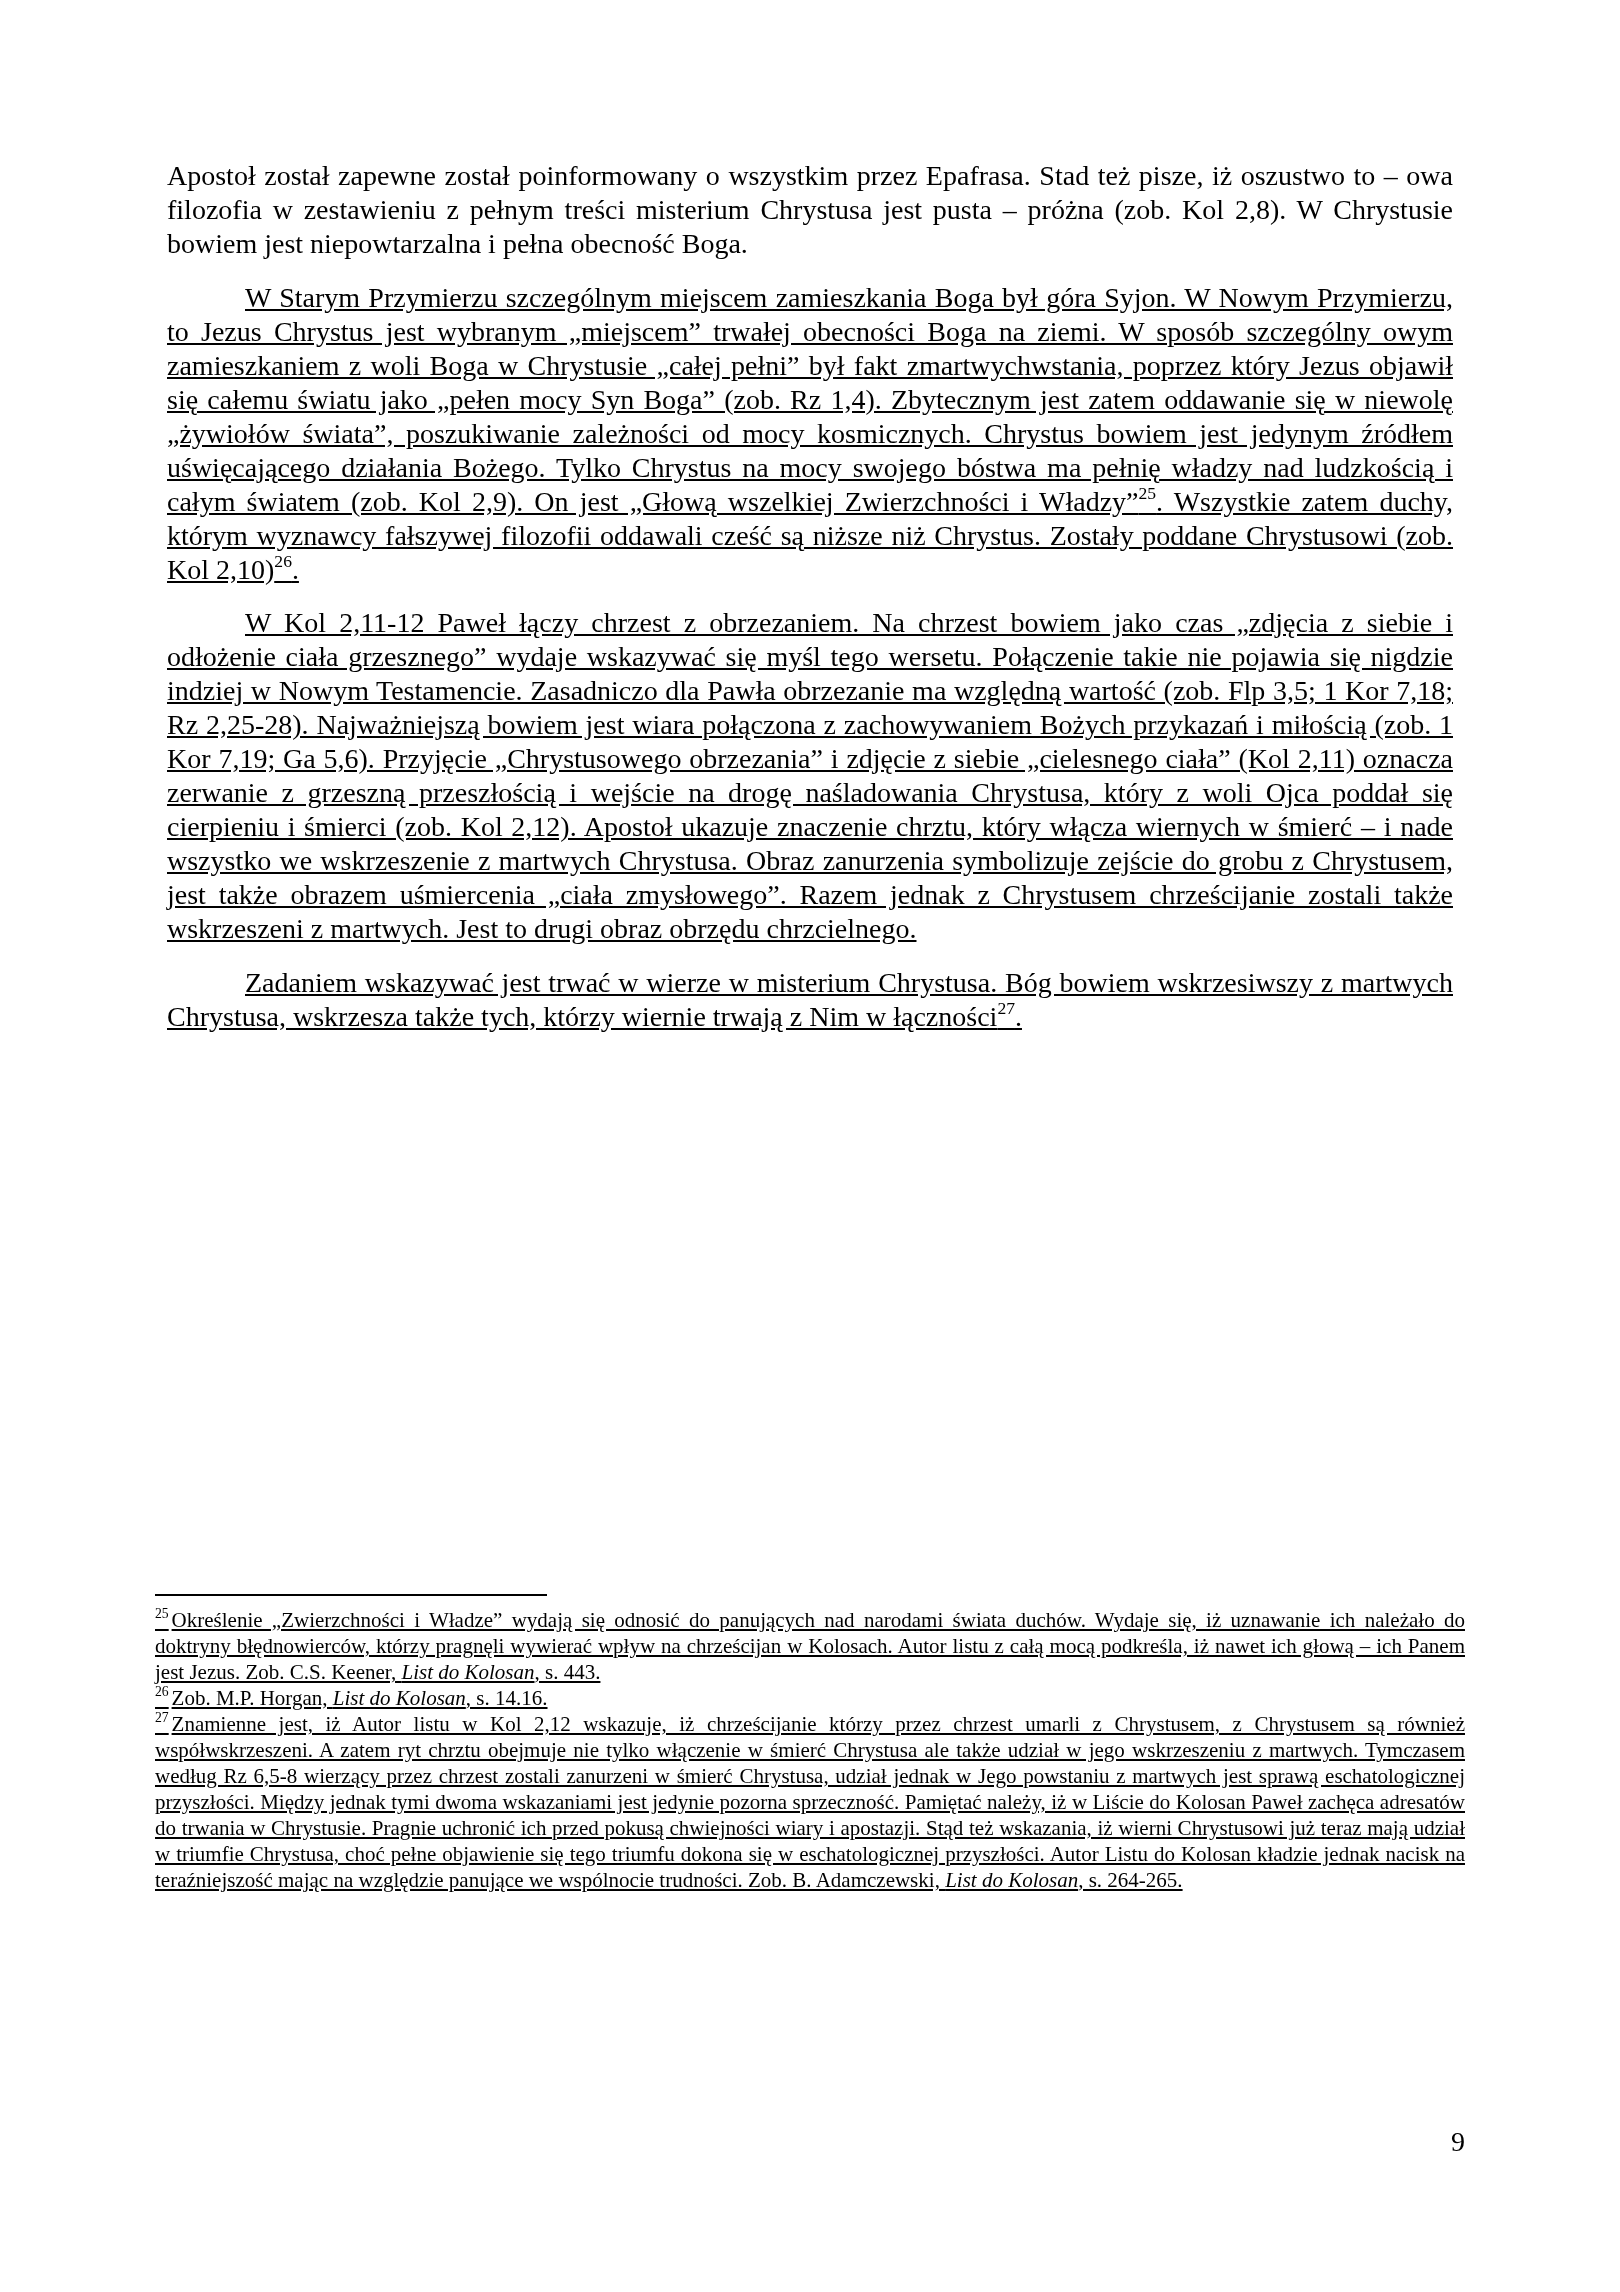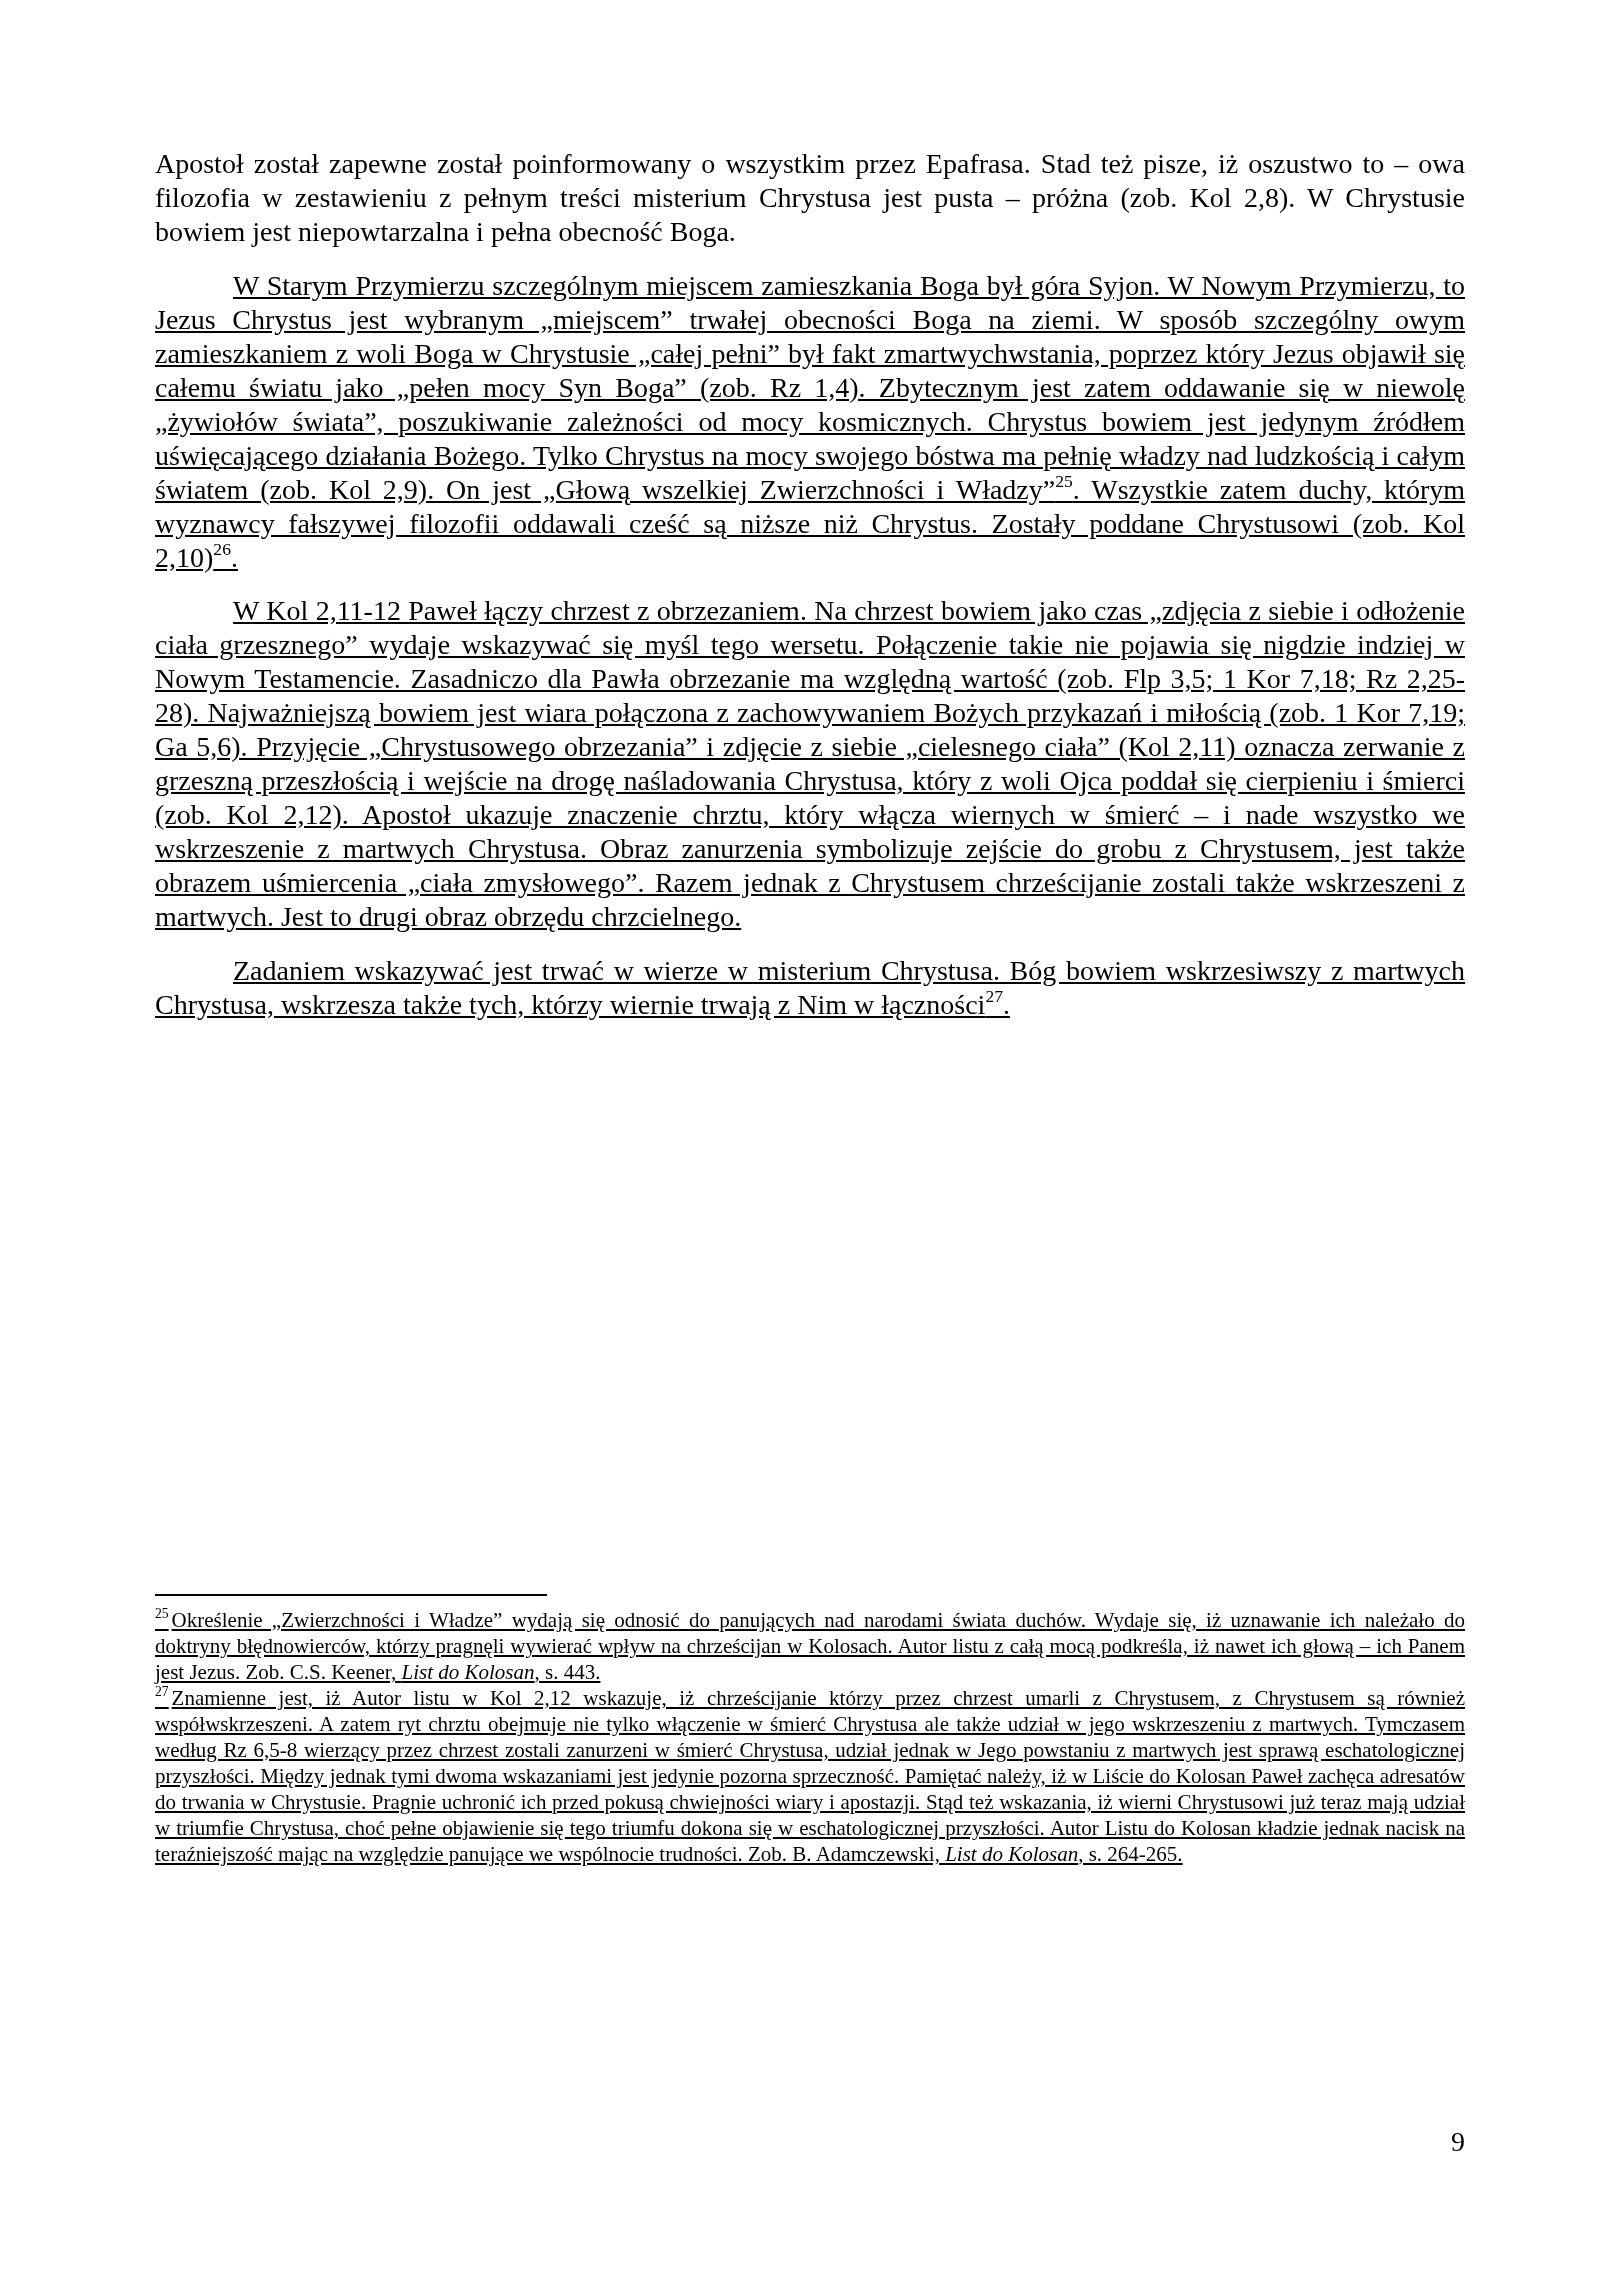--- a/index.html
+++ b/index.html
@@ -15,21 +15,21 @@
     color: #000000;
     font-family: "Liberation Serif", "DejaVu Serif", serif;
   }
   .page {
     position: absolute;
     left: 155px;
     top: 147px;
     width: 1310px;
   }
   .body-text p {
-    margin: 0;
+    margin: 12px;
     font-size: 28px;
     line-height: 34px;
     text-align: justify;
   }
   .body-text p + p {
     margin-top: 19.6px;
   }
   .body-text p.indent {
     text-indent: 78px;
     text-decoration: underline;
@@ -89,18 +89,19 @@
 
   <p class="indent"><span>Zadaniem wskazywać jest trwać w wierze w misterium Chrystusa. Bóg bowiem wskrzesiwszy z martwych Chrystusa, wskrzesza także tych, którzy wiernie trwają z Nim w łączności</span><sup class="fnref">27</sup><span>.</span></p>
 
 </div>
 
 <div class="footnote-rule"></div>
 
 <div class="footnotes">
   <p class="footnote"><sup>25</sup><span>Określenie „Zwierzchności i Władze” wydają się odnosić do panujących nad narodami świata duchów. Wydaje się, iż uznawanie ich należało do doktryny błędnowierców, którzy pragnęli wywierać wpływ na chrześcijan w Kolosach. Autor listu z całą mocą podkreśla, iż nawet ich głową – ich Panem jest Jezus. Zob. C.S. Keener, </span><em>List do Kolosan</em><span>, s. 443.</span></p>
 
+  <p class="footnote"><sup>26</sup><span>Zob. M.P. Horgan, </span><em>List do Kolosan</em><span>, s. 14.16.</span></p>
 
   <p class="footnote"><sup>27</sup><span>Znamienne jest, iż Autor listu w Kol 2,12 wskazuje, iż chrześcijanie którzy przez chrzest umarli z Chrystusem, z Chrystusem są również współwskrzeszeni. A zatem ryt chrztu obejmuje nie tylko włączenie w śmierć Chrystusa ale także udział w jego wskrzeszeniu z martwych. Tymczasem według Rz 6,5-8 wierzący przez chrzest zostali zanurzeni w śmierć Chrystusa, udział jednak w Jego powstaniu z martwych jest sprawą eschatologicznej przyszłości. Między jednak tymi dwoma wskazaniami jest jedynie pozorna sprzeczność. Pamiętać należy, iż w Liście do Kolosan Paweł zachęca adresatów do trwania w Chrystusie. Pragnie uchronić ich przed pokusą chwiejności wiary i apostazji. Stąd też wskazania, iż wierni Chrystusowi już teraz mają udział w triumfie Chrystusa, choć pełne objawienie się tego triumfu dokona się w eschatologicznej przyszłości. Autor Listu do Kolosan kładzie jednak nacisk na teraźniejszość mając na względzie panujące we wspólnocie trudności. Zob. B. Adamczewski, </span><em>List do Kolosan</em><span>, s. 264-265.</span></p>
 </div>
 
 <div class="page-number">9</div>
 
 
 </body></html>

